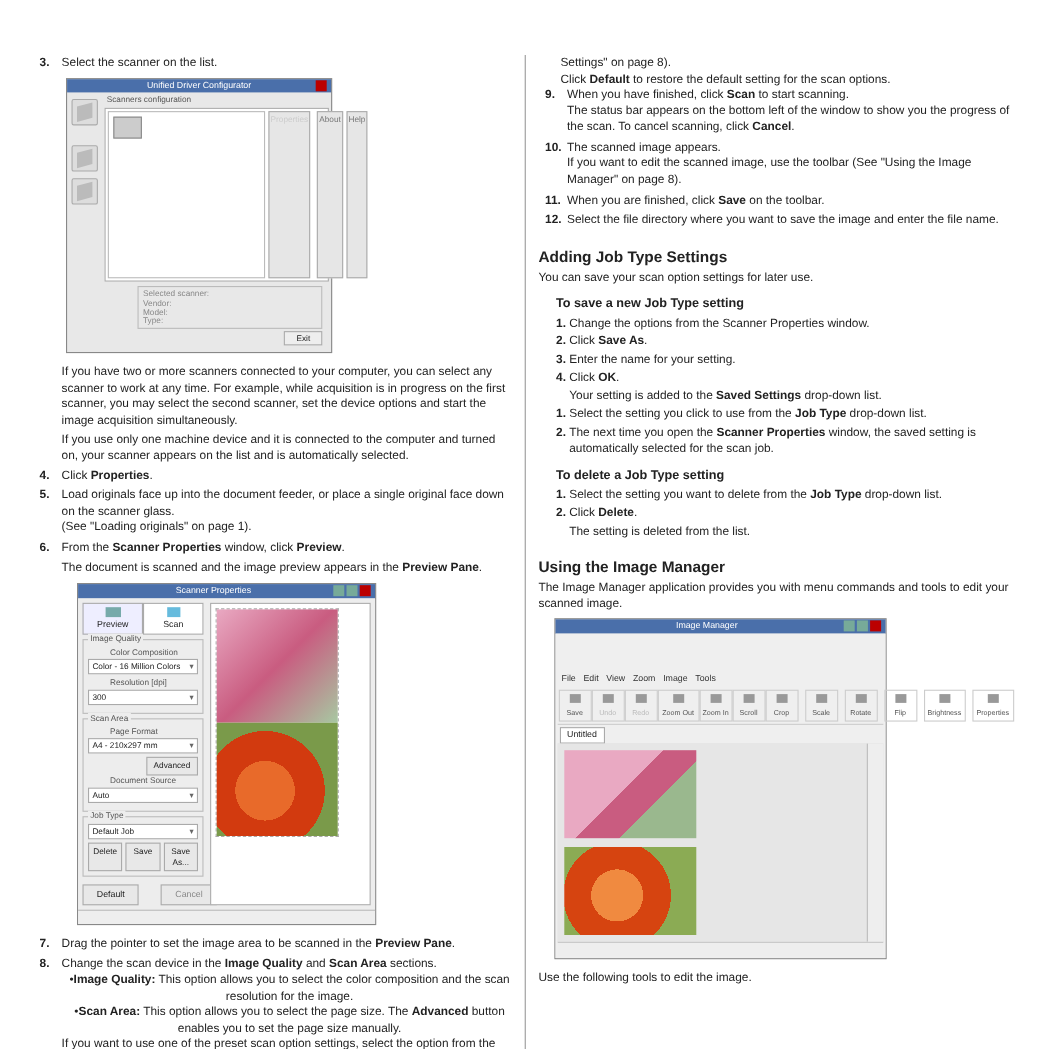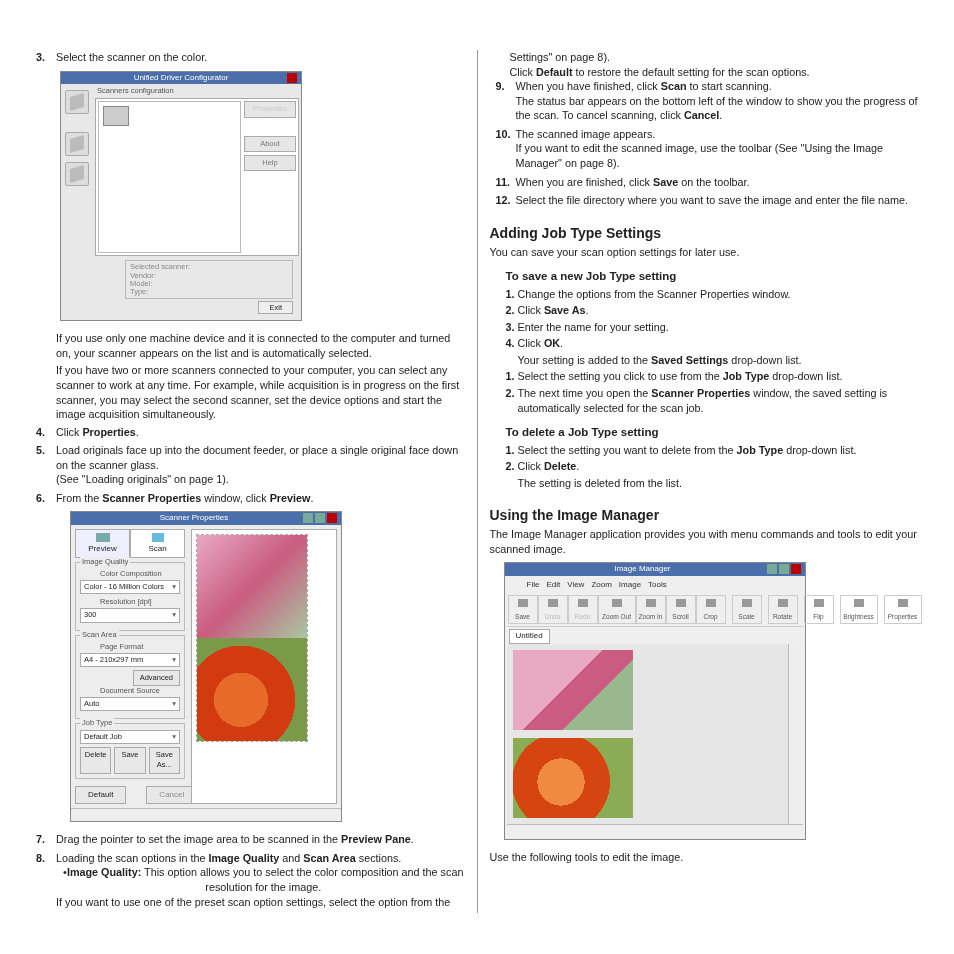--- a/index.html
+++ b/index.html
@@ -38,21 +38,21 @@
   .mock-tb { background:#4a6faa; color:#fff; text-align:center; padding:1px 4px; display:flex; justify-content:space-between;}
   .mock-tb .x { background:#b00; width:10px; height:10px; }
   .udc { width:240px; }
   .udc-body { display:flex; padding:2px; }
   .udc-left { width:28px; display:flex; flex-direction:column; gap:6px; padding:4px 2px; }
   .udc-icon { width:22px; height:22px; background:#ddd; border:1px solid #aaa; border-radius:2px; position:relative;}
   .udc-icon::after{ content:""; position:absolute; inset:4px; background:#bbb; transform:skewY(-15deg);}
   .udc-main { flex:1; border:1px solid #aaa; background:#fff; display:flex; padding:2px; gap:3px;}
   .udc-list { flex:1; border:1px solid #bbb; background:#fff; height:150px; position:relative;}
   .udc-list .item { width:24px; height:18px; margin:4px; background:#ccc; border:1px solid #888;}
-  .udc-btns { width:52px; display:flex; flex-direction:column; gap:3px;}
+  .udc-btns { width:52px; display:flex; flex-direction:row; gap:3px;}
   .udc-btn { border:1px solid #aaa; background:#e6e6e6; text-align:center; padding:2px 1px; font-size:7.5px; color:#777;}
   .udc-sel { border:1px solid #bbb; margin:4px 6px 2px 30px; padding:2px 4px; font-size:7.5px; color:#888; line-height:1.1;}
   .udc-bot { text-align:right; padding:2px 6px 4px 6px;}
   .udc-exit { border:1px solid #aaa; background:#eee; padding:1px 10px; font-size:7.5px;}
 
   
   .sp { width:270px; margin-left:40px; }
   .sp-body { display:flex; background:#ededed; padding:4px; gap:6px; }
   .sp-left { width:110px; display:flex; flex-direction:column; gap:4px;}
   .sp-tabs { display:flex;}
@@ -73,21 +73,21 @@
   .sp-right { flex:1; background:#fff; border:1px solid #aaa; display:flex; align-items:flex-start; justify-content:flex-start; padding:4px;}
   .sp-img { width:110px; height:206px; border:1px dashed #aaa; display:flex; flex-direction:column;}
   .sp-img div{flex:1;}
   .sp-img .top{background:linear-gradient(135deg,#e9a9c2,#c95c80,#a7c8a2);}
   .sp-img .bot{background:radial-gradient(circle at 40% 60%,#e86a2a 0 30%,#d23a0f 30% 60%,#7a9a4a 60% 100%);}
   .scroll-x { height:12px; background:#eee; border-top:1px solid #bbb;}
 
   
   .im { width:300px; margin-left:14px;}
   .im-body { background:#efefef; padding:2px;}
-  .im-menu { font-size:8px; color:#333; padding:2px 20px; display:flex; gap:7px;}
+  .im-menu { font-size:8px; color:#333; padding:2px 4px; display:flex; gap:7px;margin-top:32px;}
   .im-tools { display:flex; gap:0; padding:2px 1px; border-bottom:1px solid #ccc;}
   .im-tool { flex: 0 0 auto; width:28px; border:1px solid #ccc; height:26px; display:flex; flex-direction:column; align-items:center; justify-content:flex-end; font-size:6.5px; color:#555; padding-bottom:1px; position:relative;}
   .im-tool.dis{color:#bbb;}
   .im-tool::before{ content:""; position:absolute; top:3px; width:10px; height:8px; background:#999;}
   .im-tool.sep{ width:6px; border:none;}
   .im-tool.sep::before{display:none;}
   .im-tool.wide{width:36px;}
   .im-tab { border:1px solid #aaa; background:#fff; font-size:8px; padding:1px 6px; display:inline-block; margin:2px 0 0 2px;}
   .im-canvas { display:flex; background:#ddd; }
   .im-view { flex:1; background:#e6e6e6; padding:6px; display:flex; flex-direction:column; gap:8px; align-items:flex-start;}
@@ -99,21 +99,21 @@
 </style>
 </head>
 <body>
 
 <div class="page">
 
   <div class="col col-left">
 
     <div class="step">
       <div class="step-num">3.</div>
-      <div class="step-body">Select the scanner on the color.</div>
+      <div class="step-body">Select the scanner on the list.</div>
     </div>
 
     <div class="mock-window udc">
       <div class="mock-tb">
         <span style="width:10px"></span>
         <span>Unified Driver Configurator</span>
         <span class="x"></span>
       </div>
       <div class="udc-body">
         <div class="udc-left">
@@ -141,35 +141,36 @@
             <div>Model:</div>
             <div>Type:</div>
           </div>
           <div class="udc-bot">
             <span class="udc-exit">Exit</span>
           </div>
         </div>
       </div>
     </div>
 
+    <div class="para" style="margin-left:26px">If you have two or more scanners connected to your computer, you can select any scanner to work at any time. For example, while acquisition is in progress on the first scanner, you may select the second scanner, set the device options and start the image acquisition simultaneously.</div>
     <div class="para" style="margin-left:26px">If you use only one machine device and it is connected to the computer and turned on, your scanner appears on the list and is automatically selected.</div>
-    <div class="para" style="margin-left:26px">If you have two or more scanners connected to your computer, you can select any scanner to work at any time. For example, while acquisition is in progress on the first scanner, you may select the second scanner, set the device options and start the image acquisition simultaneously.</div>
 
     <div class="step">
       <div class="step-num">4.</div>
       <div class="step-body"><span>Click </span><b>Properties</b><span>.</span></div>
     </div>
     <div class="step">
       <div class="step-num">5.</div>
       <div class="step-body"><span>Load originals face up into the document feeder, or place a single original face down on the scanner glass.</span><br><span>(See "Loading originals" on page 1).</span></div>
     </div>
     <div class="step">
       <div class="step-num">6.</div>
       <div class="step-body"><span>From the </span><b>Scanner Properties</b><span> window, click </span><b>Preview</b><span>.</span></div>
     </div>
+    <div class="para" style="margin-left:26px"><span>The document is scanned and the image preview appears in the </span><b>Preview Pane</b>.</div>
 
     <div class="mock-window sp">
       <div class="mock-tb">
         <span style="width:10px"></span>
         <span>Scanner Properties</span>
         <span style="display:flex;gap:2px;">
             <span style="width:10px;height:10px;background:#7a9;"></span>
             <span style="width:10px;height:10px;background:#7a9;"></span>
             <span class="x"></span>
           </span>
@@ -234,22 +235,23 @@
       <div class="scroll-x"></div>
     </div>
 
     <div class="step">
       <div class="step-num">7.</div>
       <div class="step-body"><span>Drag the pointer to set the image area to be scanned in the </span><b>Preview Pane</b><span>.</span></div>
     </div>
     <div class="step">
       <div class="step-num">8.</div>
       <div class="step-body">
-        <span>Loading the scan options in the </span><b>Image Quality</b><span> and </span><b>Scan Area</b><span> sections.</span>
+        <span>Change the scan device in the </span><b>Image Quality</b><span> and </span><b>Scan Area</b><span> sections.</span>
         <div class="bullet">•<b>Image Quality:</b><span>  This option allows you to select the color composition and the scan resolution for the image.</span></div>
+        <div class="bullet">•<b>Scan Area:</b><span>  This option allows you to select the page size. The </span><b>Advanced</b><span> button enables you to set the page size manually.</span></div>
         <div><span>If you want to use one of the preset scan option settings, select the option from the </span></div>
       </div>
     </div>
   </div>
 
   <div class="col col-right">
     <div style="margin-left:20px">Settings" on page 8).</div>
     <div style="margin-left:20px"><span>Click </span><b>Default</b><span> to restore the default setting for the scan options.</span></div>
 
     <div class="step">

